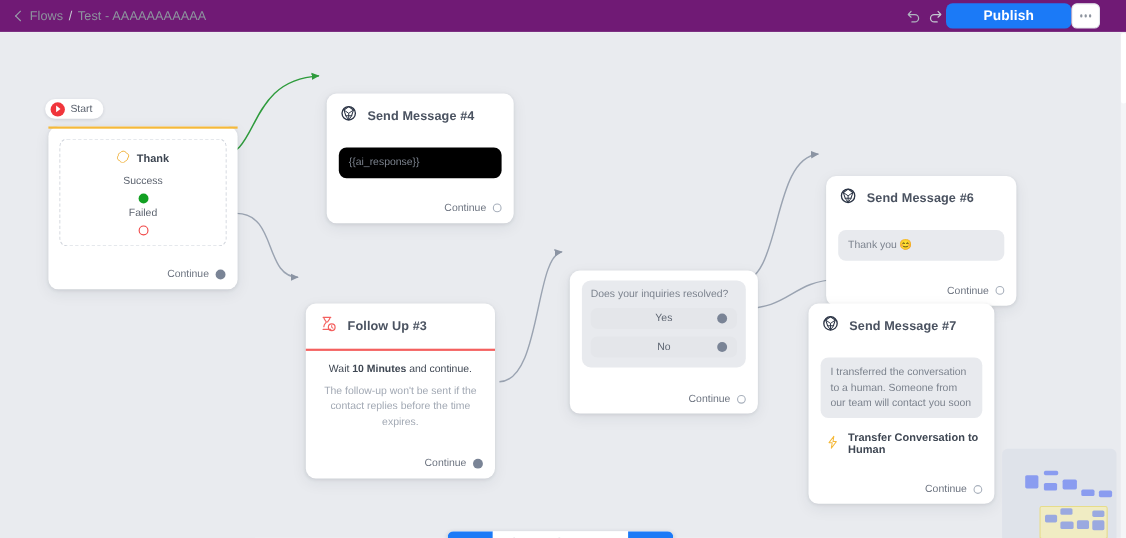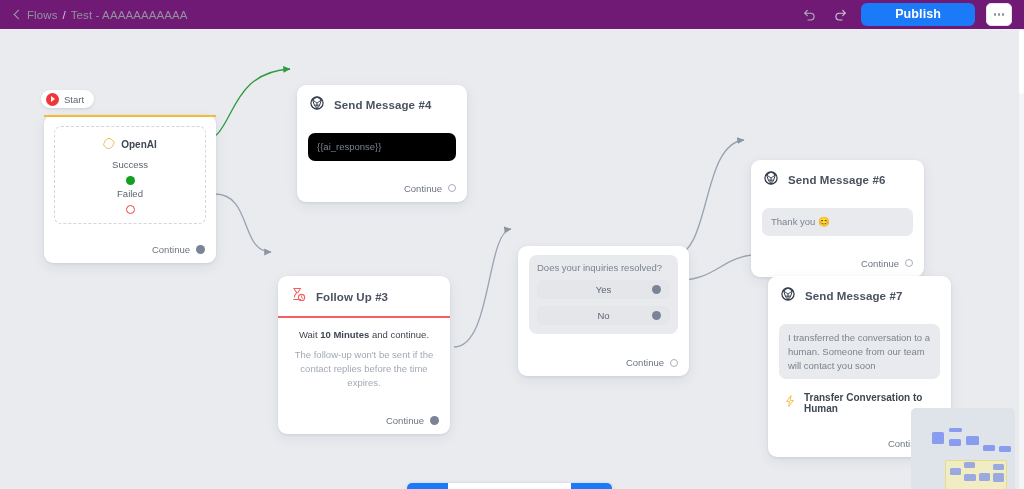--- a/index.html
+++ b/index.html
@@ -29,21 +29,21 @@
     content: ""; position: absolute; left: 3px; top: 1.5px;
     width: 6px; height: 6px;
     border-left: 1.3px solid #9aa1ab; border-bottom: 1.3px solid #9aa1ab;
     transform: rotate(45deg);
   }
   .crumb-link { font-size: 11.5px; color: #8d949e; letter-spacing: .1px; cursor: pointer; }
   .crumb-sep { font-size: 11.5px; color: #c8cdd4; }
   .crumb-current { font-size: 11.5px; color: #8d949e; letter-spacing: .1px; }
 
   .header-right {
-    margin-left: auto; display: flex; align-items: center; gap: 11px; padding-right: 12px;
+    margin-left: auto; display: flex; align-items: center; padding-right: 24px;
   }
   .icon-btn-plain {
     width: 20px; height: 20px; display: flex; align-items: center; justify-content: center;
     cursor: pointer; background: none; border: none;
   }
   .publish-btn {
     background: #1b7af7; color: #fff;
     font-size: 12.5px; font-weight: bold;
     border: none; border-radius: 6px;
     padding: 0 34px; height: 23px; line-height: 23px;
@@ -146,21 +146,21 @@
   .openai-row { display: flex; align-items: center; justify-content: center; gap: 6px; margin-bottom: 6px; }
   .openai-name { font-size: 10px; font-weight: bold; color: #3f4753; }
   .out-row { display: flex; align-items: center; justify-content: flex-end; gap: 6px; margin-top: 3px; flex-direction: column; }
   .out-label { font-size: 9.5px; color: #5c636f; }
 
   
   #node-sm4 { left: 297px; top: 55px;  width: 170px; }
   #node-fu3 { left: 278px; top: 246px; width: 172px; }
   #node-sm5 { left: 518px; top: 216px; width: 171px; }
   #node-sm6 { left: 751px; top: 130px; width: 173px; }
-  #node-sm7 { left: 768px; top: 246px; width: 183px; }
+  #node-sm7 { left: 735px; top: 246px; width: 169px; }
 
   .choice {
     background: #e4e6ea; border-radius: 6px;
     height: 19px; margin-top: 7px;
     display: flex; align-items: center; position: relative;
   }
   .choice .txt {
     flex: 1; text-align: center; font-size: 9.5px; color: #5e6672;
   }
   .choice .pin { position: absolute; right: 9px; }
@@ -263,21 +263,21 @@
 
     <div class="node" id="node-actions">
       <div class="accent-bar" style="background:#f5b93a"></div>
       <div class="dashed-box">
         <div class="openai-row">
           <span>
             <svg width="12" height="12" viewBox="0 0 20 20">
               <path d="M10 2.4c2.2 0 4.1 1.2 5 3.1 1.9.3 3.4 2 3.4 4 0 1.3-.6 2.5-1.6 3.3.2 2.1-1.3 4-3.4 4.4-.9 1.6-2.6 2.6-4.5 2.4-2-.1-3.7-1.3-4.4-3.1C2.5 16.2 1.1 14.4 1.2 12.4c0-1.2.5-2.3 1.4-3.1C2.3 7.2 3.6 5.2 5.7 4.6 6.6 3.2 8.2 2.4 10 2.4z" fill="none" stroke="#f0b13b" stroke-width="1.5"></path>
             </svg>
           </span>
-          <span class="openai-name">OpenAI</span>
+          <span class="openai-name">Thank</span>
         </div>
         <div class="out-row">
           <span class="out-label">Success</span>
           <span class="dot-green"></span>
         </div>
         <div class="out-row">
           <span class="out-label">Failed</span>
           <span class="dot-red-hollow"></span>
         </div>
       </div>

